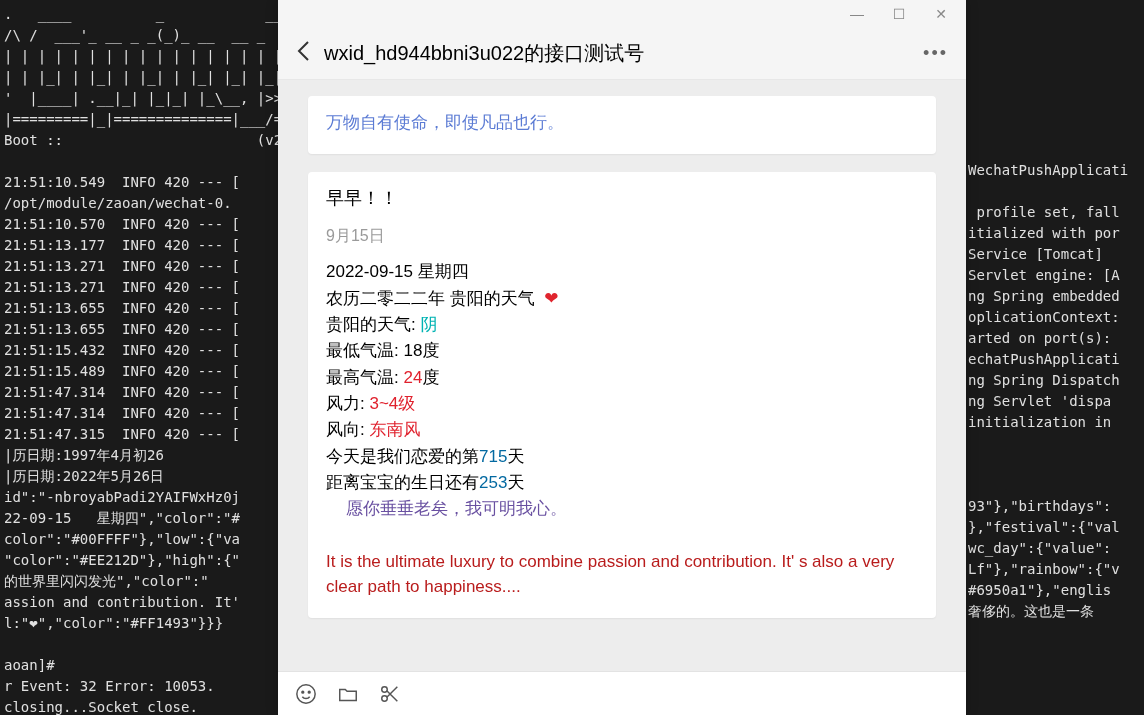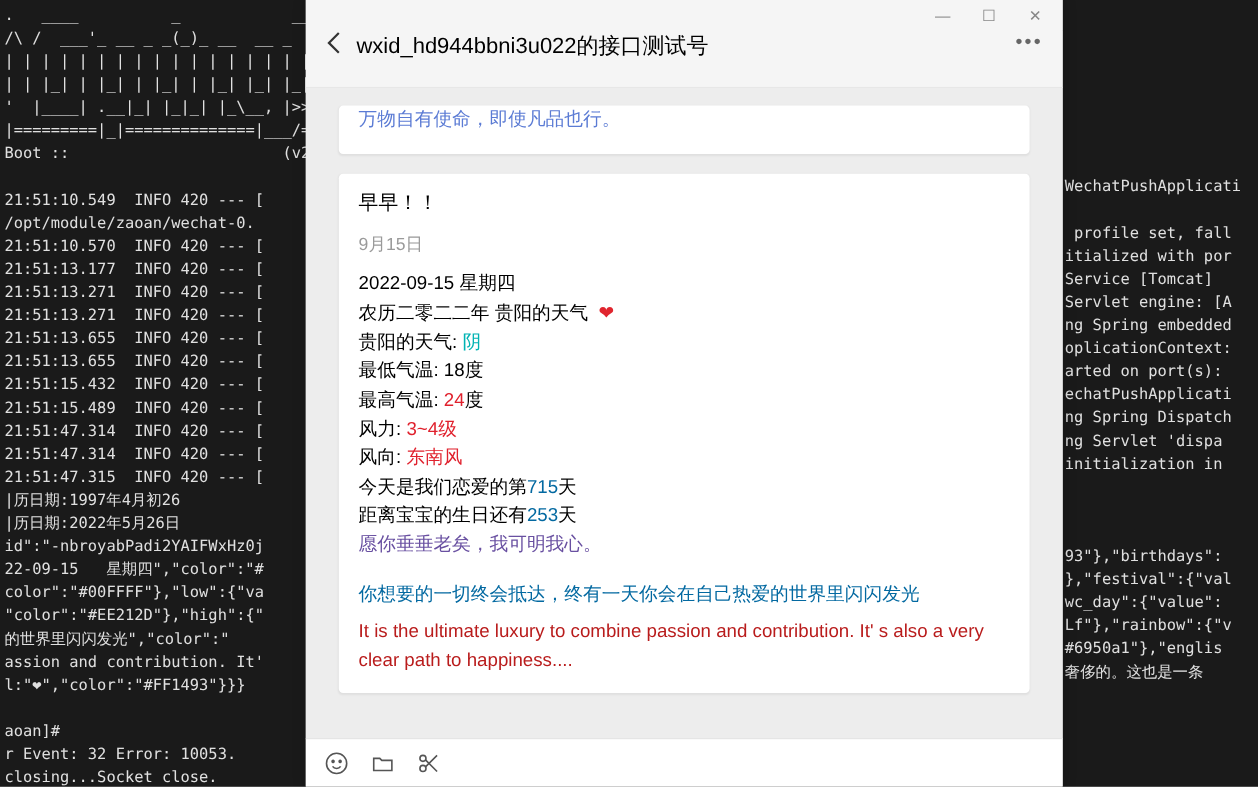--- a/index.html
+++ b/index.html
@@ -63,21 +63,21 @@
       justify-content: center;
       color: #888;
       font-size: 14px;
       cursor: pointer;
     }
     .chat-header {
       height: 52px;
       background: #f5f5f5;
       border-bottom: 1px solid #e7e7e7;
       display: flex;
-      align-items: flex-start;
+      align-items: center;
       padding: 0 18px;
       gap: 14px;
     }
     .back-btn {
       font-size: 22px;
       color: #333;
       cursor: pointer;
     }
     .chat-title {
       font-size: 20px;
@@ -97,40 +97,40 @@
       padding: 16px 30px;
     }
     .msg-card {
       background: #fff;
       border-radius: 4px;
       padding: 14px 18px 18px;
       margin-bottom: 18px;
       box-shadow: 0 1px 2px rgba(0,0,0,0.06);
     }
     .msg-card.partial {
-      padding-top: 0;
+      padding-top: 14px;
       color: #5b7bd4;
       font-size: 15px;
     }
     .card-title {
       font-size: 18px;
       color: #000;
       margin-bottom: 16px;
     }
     .card-date {
       font-size: 16px;
       color: #9a9a9a;
       margin-bottom: 12px;
     }
     .line { font-size: 17px; line-height: 1.55; }
     .blue { color: #000000; }
     .cyan { color: #00b3b3; }
     .red { color: #e0212d; }
     .pink { color: #0369a1; }
-    .purple { color: #6950a1; }
+    .purple { color: #6950a1; margin-left: 20px; }
     .english { color: #b91c1c; line-height: 1.5; margin-top: 8px; }
     .chat-toolbar {
       height: 44px;
       background: #fff;
       border-top: 1px solid #e3e3e3;
       display: flex;
       align-items: center;
       padding: 0 16px;
       gap: 18px;
     }
@@ -250,21 +250,20 @@
         <span>风向:</span> <span class="red">东南风</span>
       </div>
       <div class="line">
         <span>今天是我们恋爱的第</span><span class="pink">715</span><span>天</span>
       </div>
       <div class="line">
         <span>距离宝宝的生日还有</span><span class="pink">253</span><span>天</span>
       </div>
       <div class="line purple">愿你垂垂老矣，我可明我心。</div>
       <br>
-      <div class="line pink">你想要的一切终会抵达，终有一天你会在自己热爱的世界里闪闪发光</div>
       <div class="line english">It is the ultimate luxury to combine passion and contribution. It' s also a very clear path to happiness....</div>
     </div>
   </div>
 
   <div class="chat-toolbar">
     <div class="tool-icon">
       <svg width="22" height="22" viewBox="0 0 24 24" fill="none" stroke="currentColor" stroke-width="1.6">
           <circle cx="12" cy="12" r="10"></circle>
           <circle cx="8.5" cy="10" r="1" fill="currentColor"></circle>
           <circle cx="15.5" cy="10" r="1" fill="currentColor"></circle>

